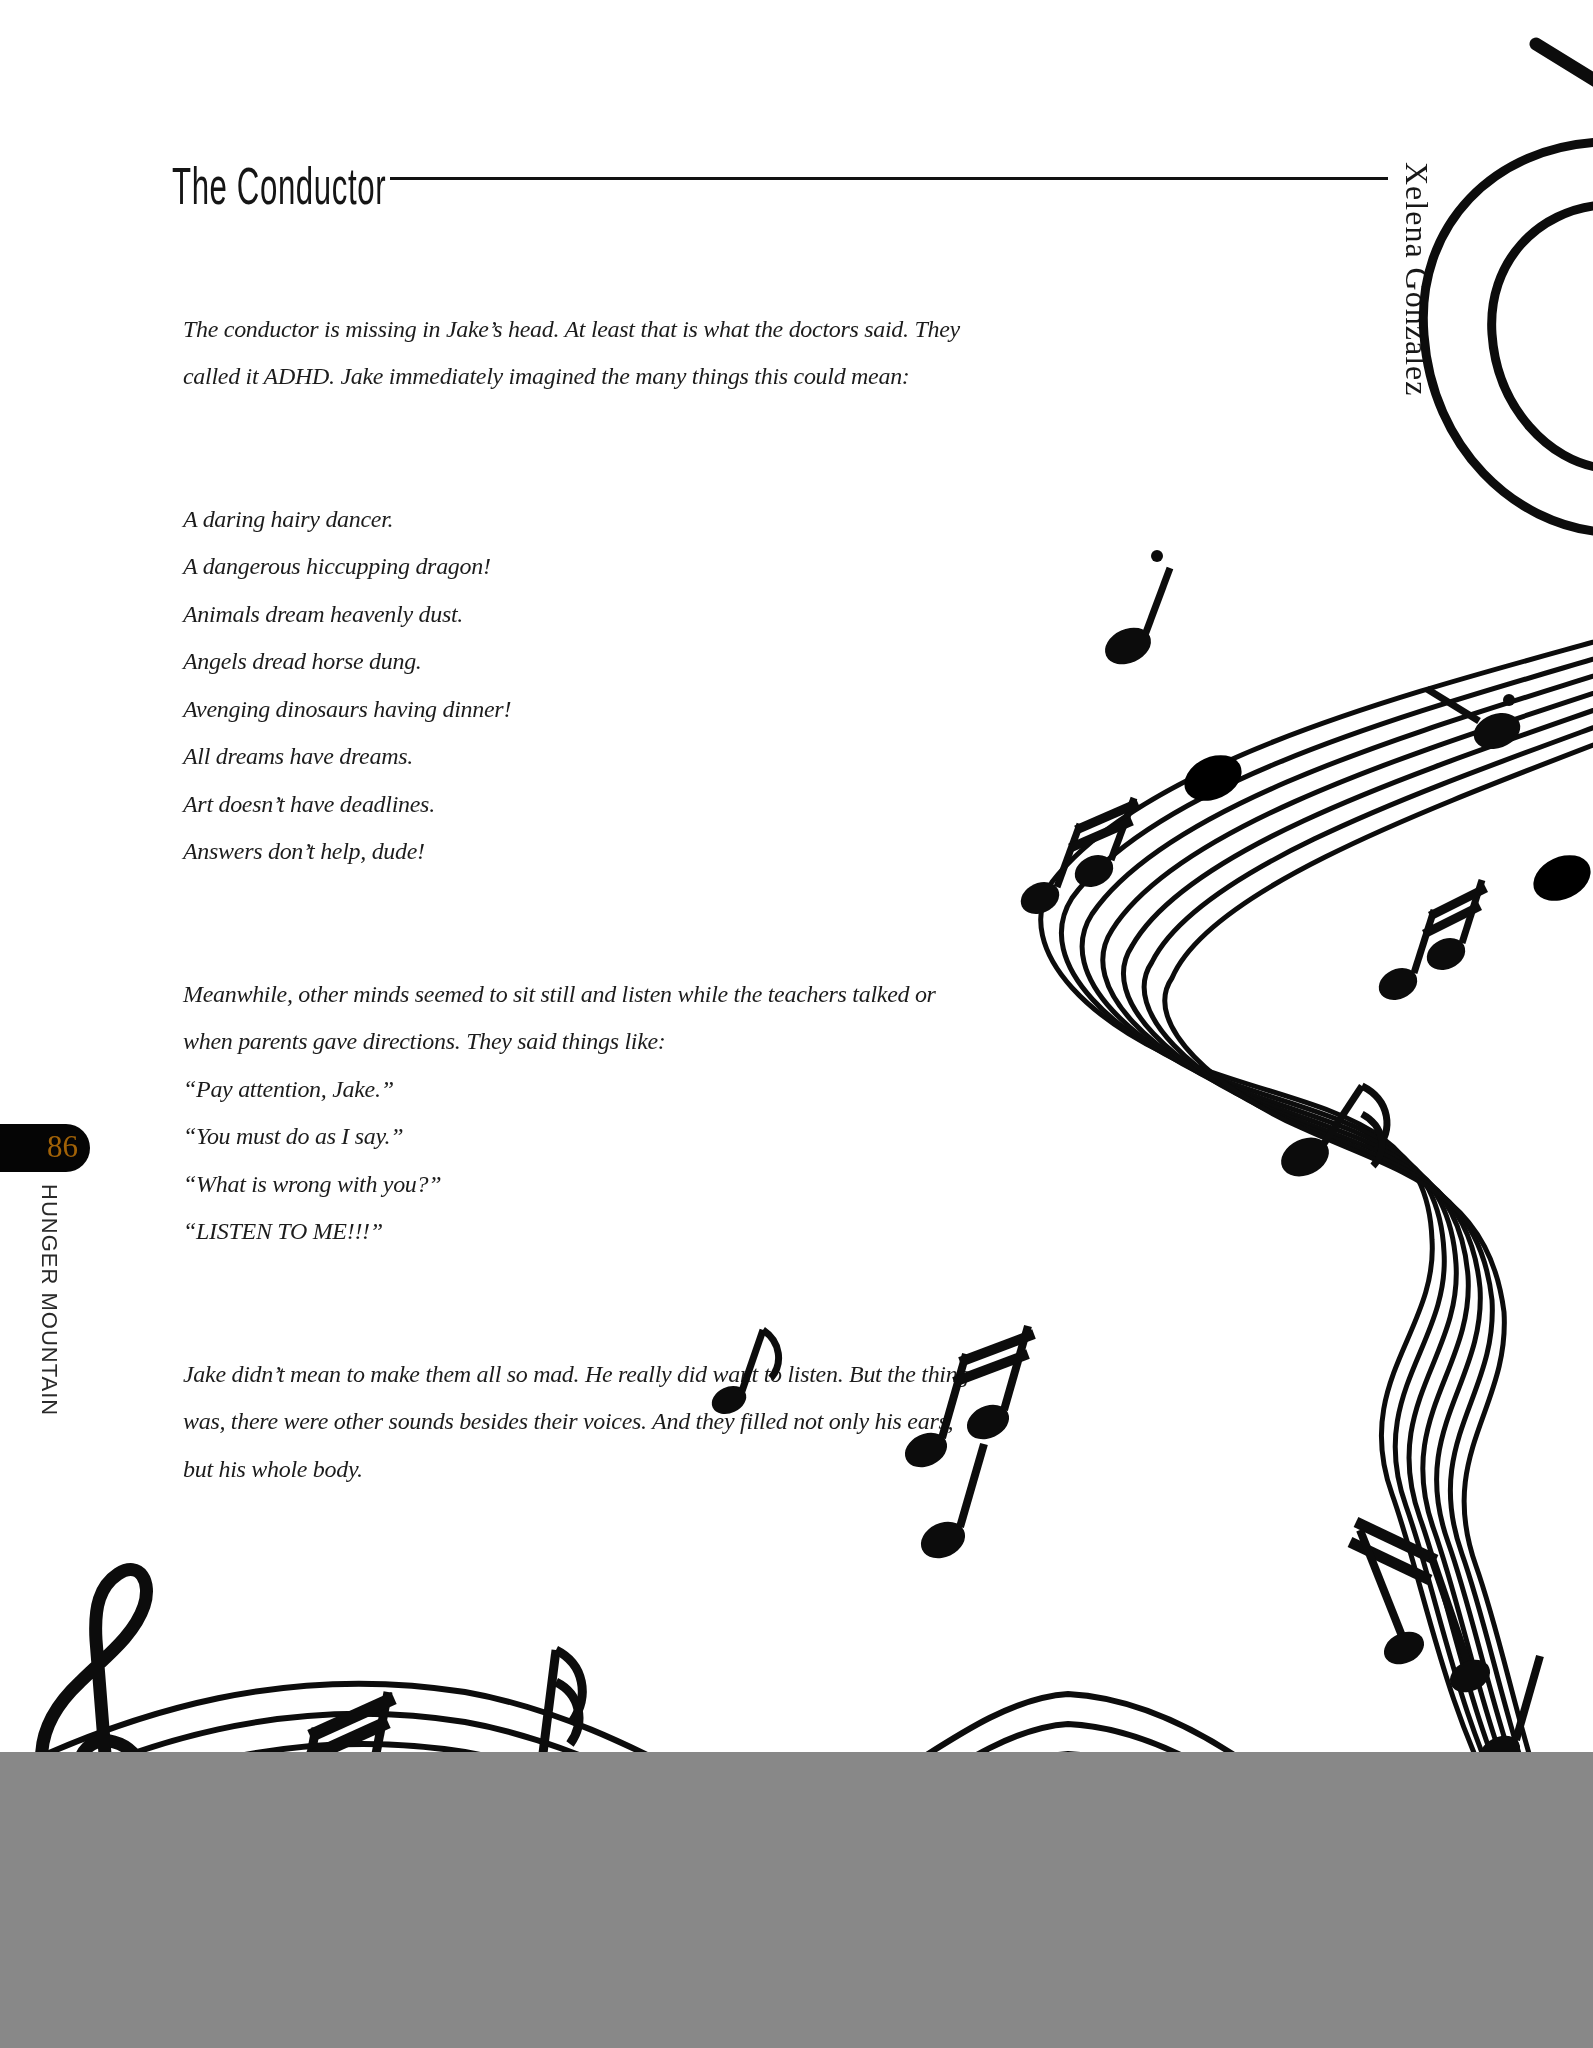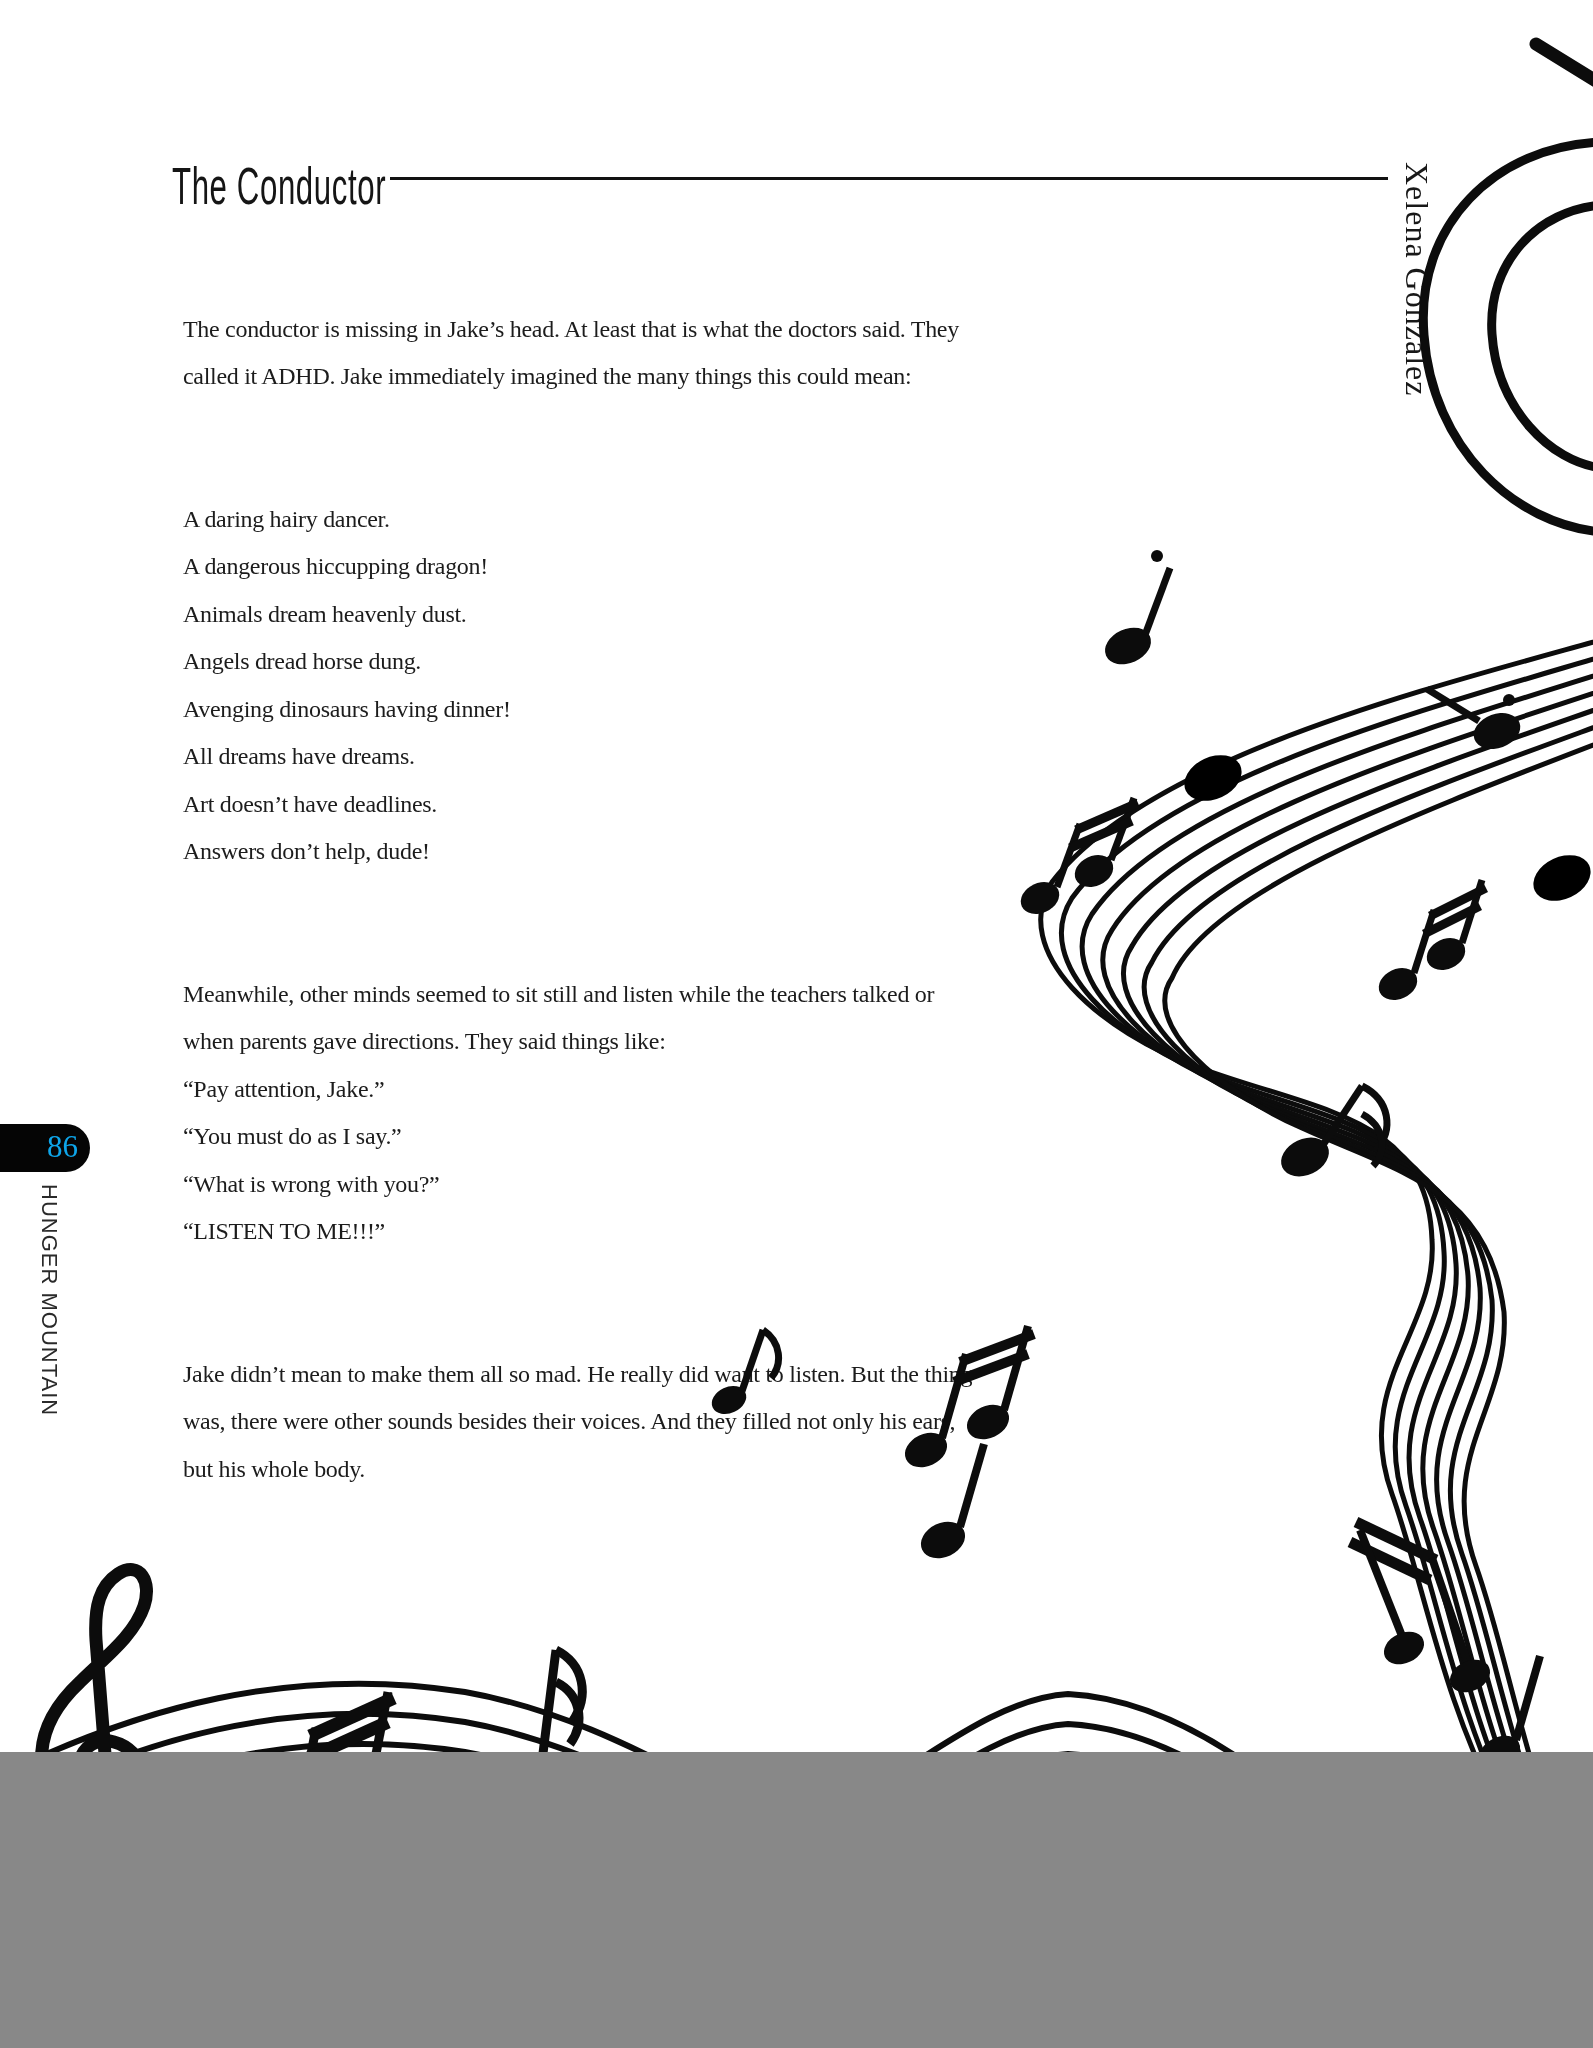--- a/index.html
+++ b/index.html
@@ -9,25 +9,25 @@
   #title{position:absolute;left:172px;top:156px;font-family:"Liberation Sans",sans-serif;
          font-size:52px;font-weight:400;color:#151515;letter-spacing:1px;
          transform:scaleX(0.60);transform-origin:left top;white-space:nowrap;}
   #title-rule{position:absolute;left:390px;top:177px;width:998px;height:3px;background:#121212;}
   
   #author{position:absolute;left:1398px;top:162px;writing-mode:vertical-rl;
           font-size:32px;letter-spacing:1px;color:#181818;white-space:nowrap;}
   
   #story{position:absolute;left:183px;top:258px;width:1260px;font-size:24px;
          line-height:47.5px;letter-spacing:-0.3px;white-space:pre-line;}
-  .sect{margin:0 0 47.5px 0;}
+  .sect{margin:0 0 47.5px 0;font-style:italic;}
   
   #page-tab{position:absolute;left:0;top:1124px;width:90px;height:48px;background:#050505;
             border-radius:0 24px 24px 0;}
-  #page-num{position:absolute;right:12px;top:0;line-height:46px;font-size:31px;color:#0ea5e9;}
+  #page-num{position:absolute;right:12px;top:0;line-height:46px;font-size:31px;color:#a16207;}
   #journal{position:absolute;left:36px;top:1184px;writing-mode:vertical-rl;
            font-family:"Liberation Sans",sans-serif;font-size:22px;letter-spacing:1px;
            color:#2a2a2a;white-space:nowrap;}
   
   #art{position:absolute;left:0;top:0;width:1593px;height:2048px;pointer-events:none;}
   #art path, #art line{stroke:#0c0c0c;fill:none;}
   #art .head{fill:#0c0c0c;stroke:none;}
 </style>
 </head>
 <body>

